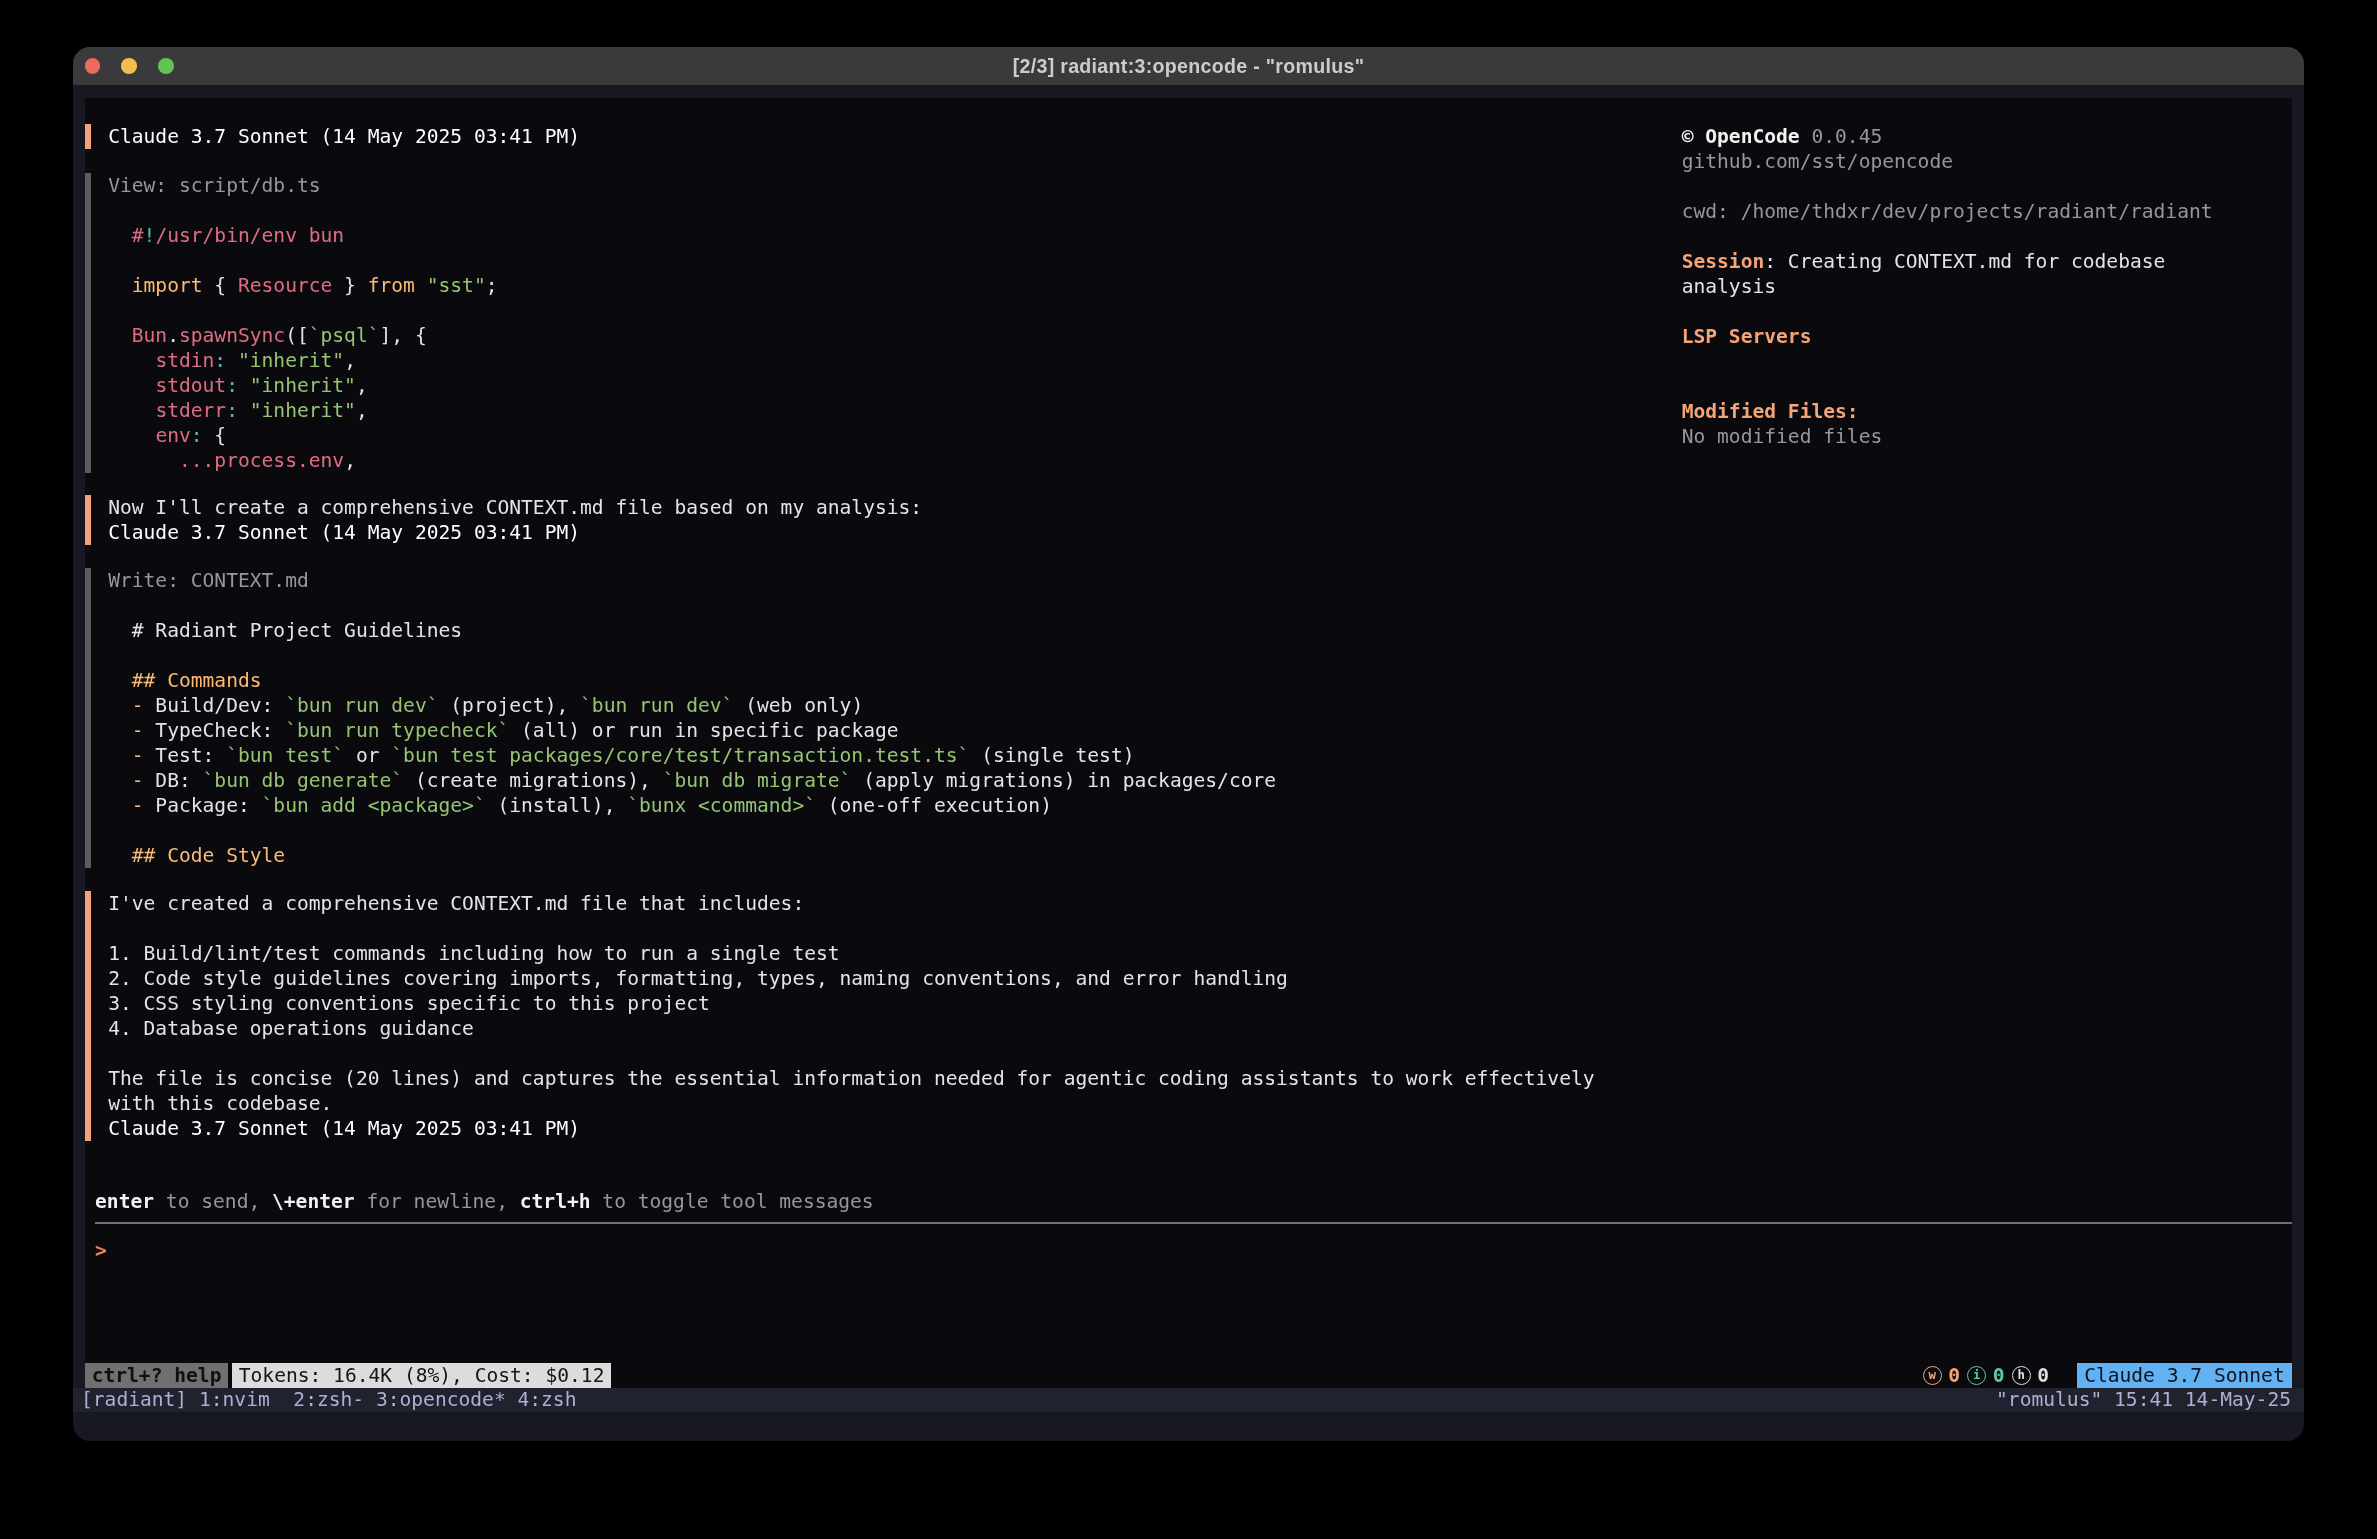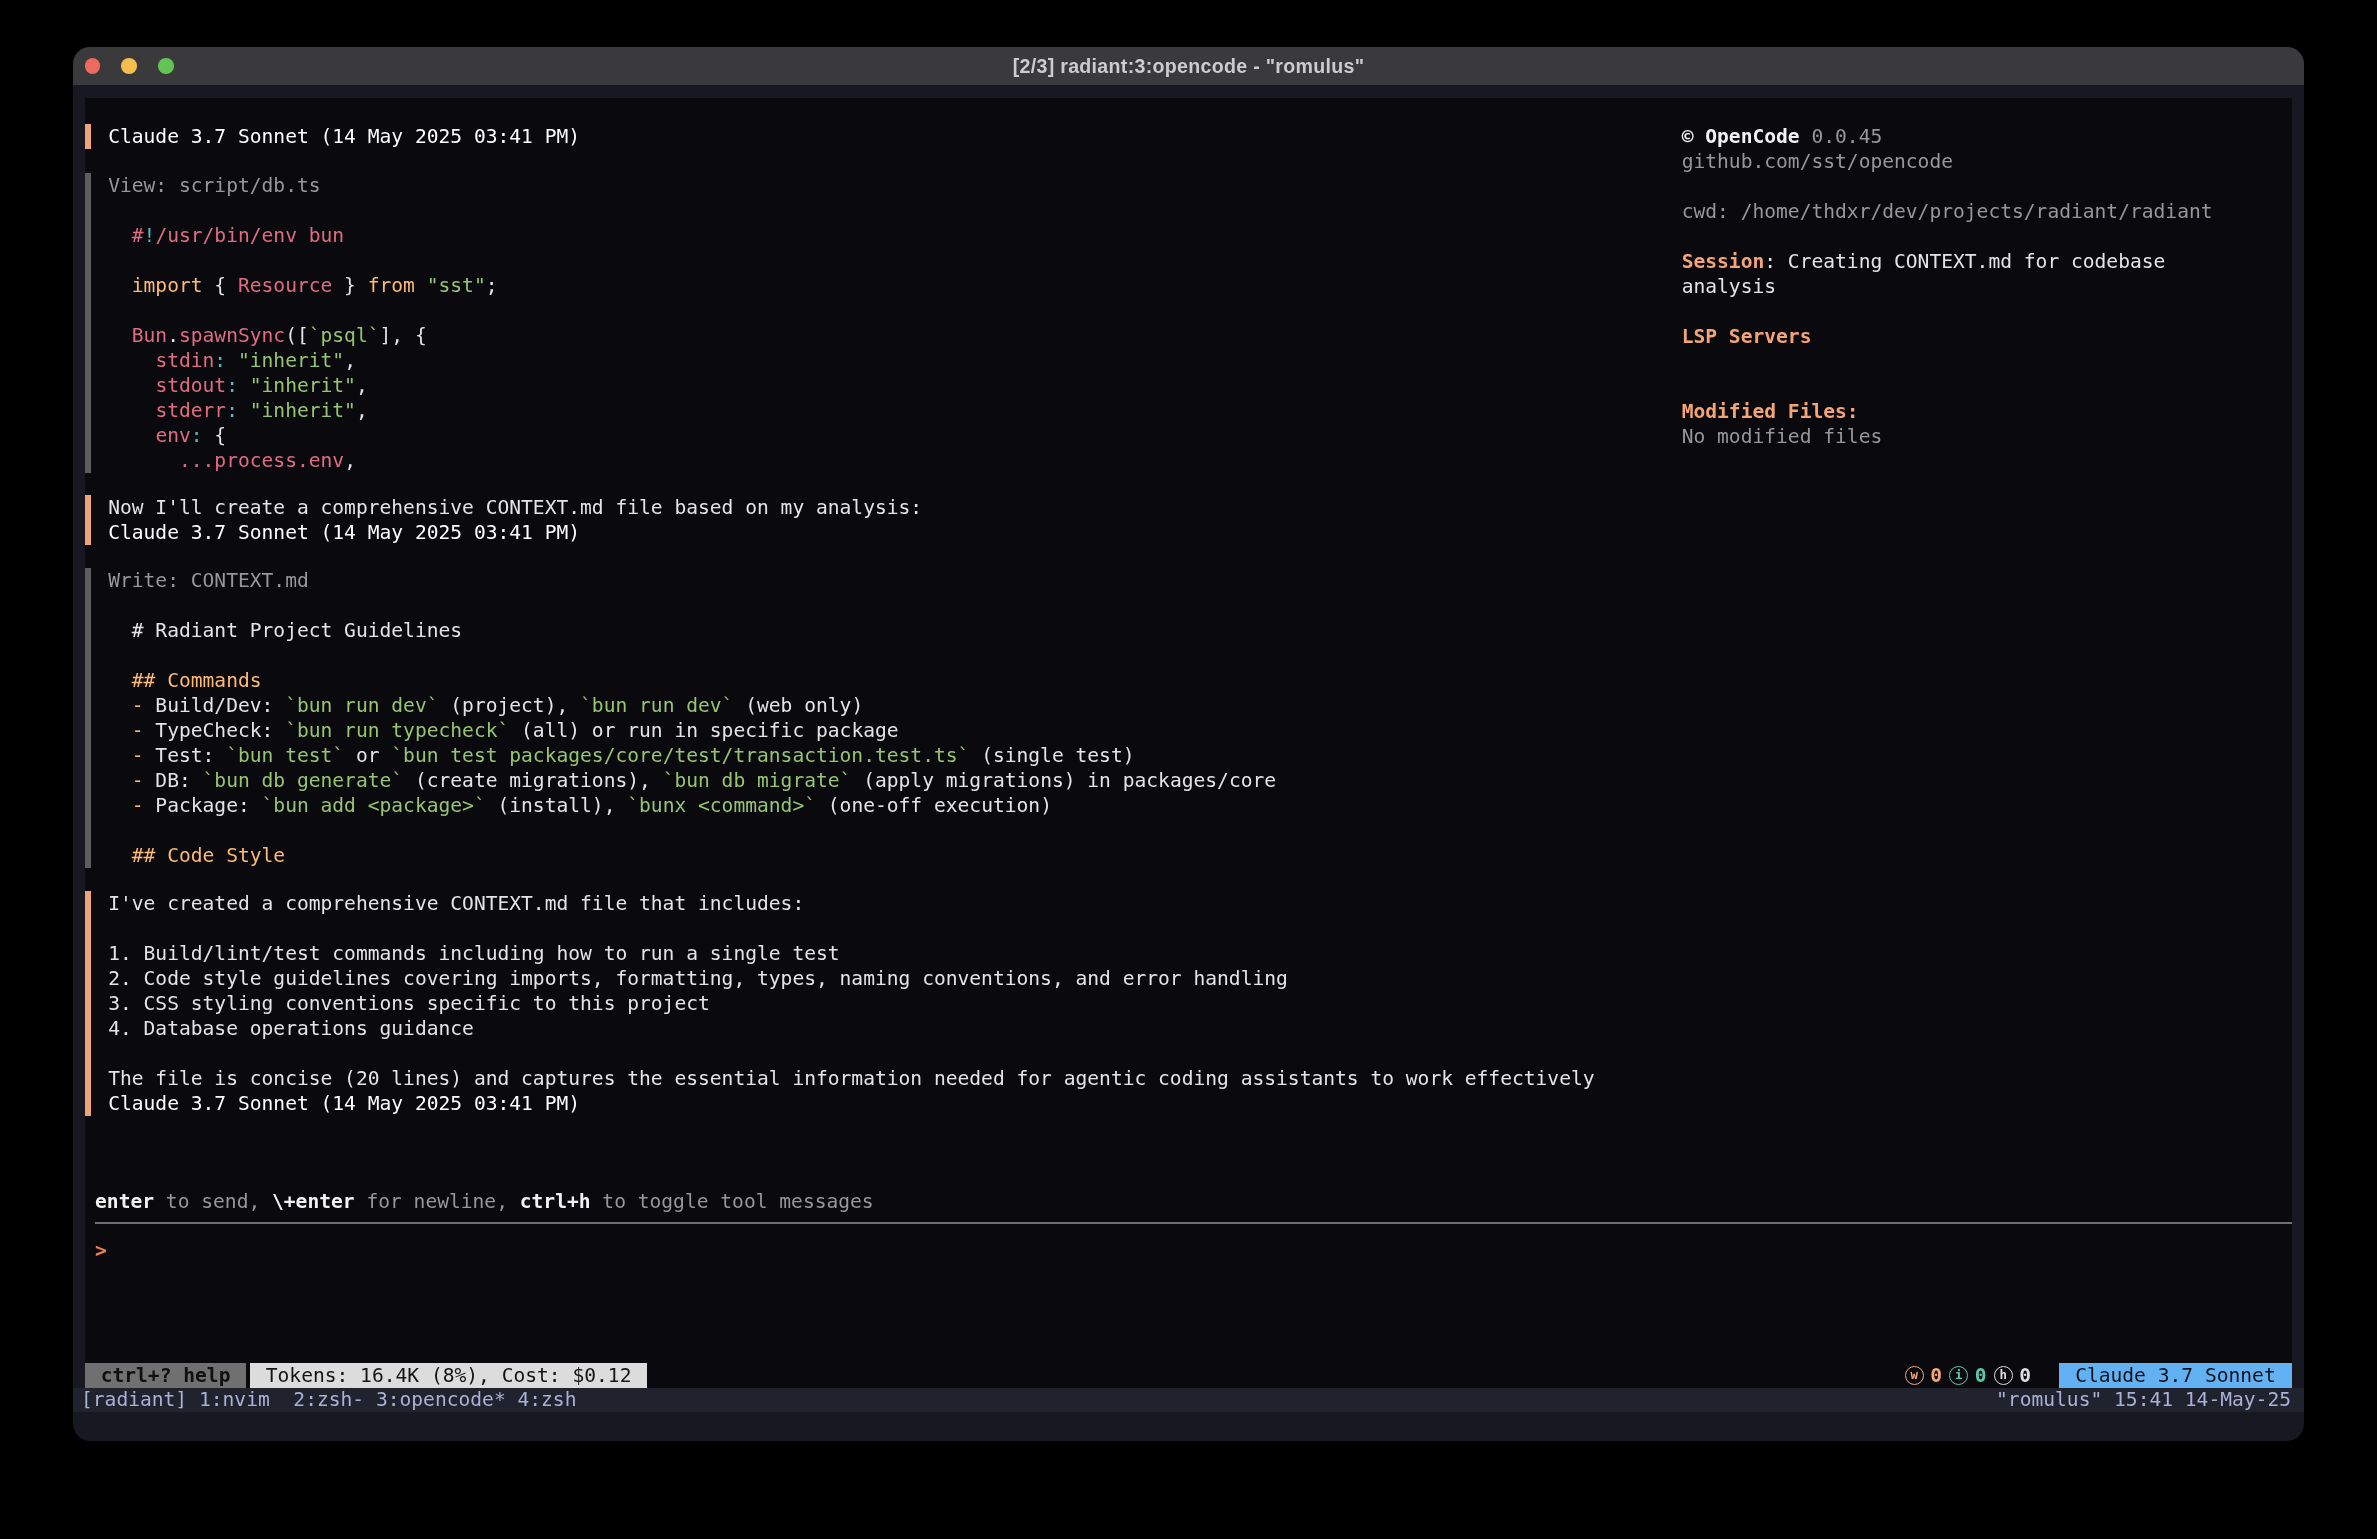--- a/index.html
+++ b/index.html
@@ -26,21 +26,21 @@
   .block.tool .bar{background:#5d5d5f;}
   .block .content{margin-left:17px;}
   .sidebar{position:absolute;left:1597px;top:26px;width:610px;}
   .hint{position:absolute;left:10.4px;top:1091px;}
   .divider{position:absolute;left:10.4px;top:1124px;width:2197px;height:2px;background:#6f6f6f;}
   .inputzone{position:absolute;left:0;top:1126px;width:2207px;height:139px;}
   .prompt{position:absolute;left:10.4px;top:14.4px;font:bold 19.6px/25px "DejaVu Sans Mono",monospace;color:#ef814f;}
   
   .statusrow{position:absolute;left:0;top:1265px;width:2207px;height:25px;
              display:flex;align-items:center;}
-  .badge{font:19.6px/25px "DejaVu Sans Mono",monospace;height:25px;padding:0 16px;white-space:pre;}
+  .badge{font:19.6px/25px "DejaVu Sans Mono",monospace;height:25px;padding:0 7px;white-space:pre;}
   .badge.gray{background:#707070;color:#101010;font-weight:bold;}
   .badge.light{background:#dcdcdc;color:#141414;margin-left:3.3px;}
   .statusright{position:absolute;right:0;top:0;height:25px;display:flex;align-items:center;gap:7.2px;}
   .diagpair{display:flex;align-items:center;gap:6.5px;}
   .circ{width:19px;height:19px;border-radius:50%;border:1.6px solid;box-sizing:border-box;
         display:flex;align-items:center;justify-content:center;
         font:bold 12.4px/12.4px "DejaVu Sans Mono",monospace;}
   .count{font:bold 19.6px/25px "DejaVu Sans Mono",monospace;}
   .diag-o .circ{border-color:#f5a475;color:#f5a475;} .diag-o .count{color:#f5a475;}
   .diag-t .circ{border-color:#5ec9a8;color:#5ec9a8;} .diag-t .count{color:#5ec9a8;}
@@ -124,20 +124,21 @@
         <div class="bar"></div>
         <div class="content">
             <div class="line"><span class="seg-w">I've created a comprehensive CONTEXT.md file that includes:</span></div>
             <div class="line"><span class="seg-w"> </span></div>
             <div class="line"><span class="seg-w">1. Build/lint/test commands including how to run a single test</span></div>
             <div class="line"><span class="seg-w">2. Code style guidelines covering imports, formatting, types, naming conventions, and error handling</span></div>
             <div class="line"><span class="seg-w">3. CSS styling conventions specific to this project</span></div>
             <div class="line"><span class="seg-w">4. Database operations guidance</span></div>
             <div class="line"><span class="seg-w"> </span></div>
             <div class="line"><span class="seg-w">The file is concise (20 lines) and captures the essential information needed for agentic coding assistants to work effectively</span></div>
+            <div class="line"><span class="seg-w">with this codebase.</span></div>
             <div class="line"><span class="seg-dim2">Claude 3.7 Sonnet (14 May 2025 03:41 PM)</span></div>
           </div>
       </div>
 
       <div class="sidebar">
           <div class="line"><span class="seg-wb">© </span><span class="seg-wb">OpenCode</span><span class="seg-w"> </span><span class="seg-dim">0.0.45</span></div>
           <div class="line"><span class="seg-dim">github.com/sst/opencode</span></div>
           <div class="line"><span class="seg-w"> </span></div>
           <div class="line"><span class="seg-dim">cwd: /home/thdxr/dev/projects/radiant/radiant</span></div>
           <div class="line"><span class="seg-w"> </span></div>

